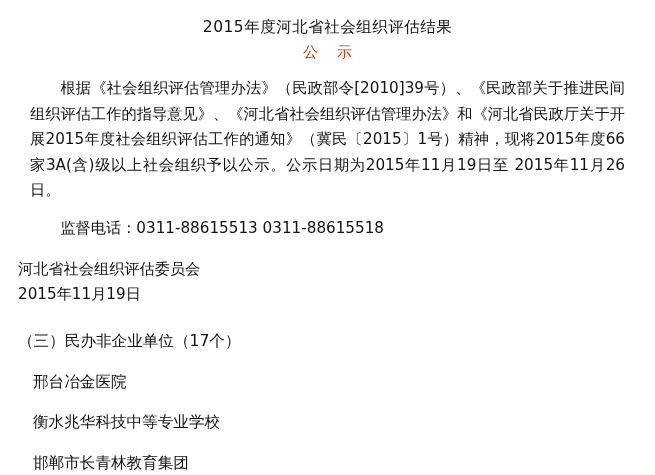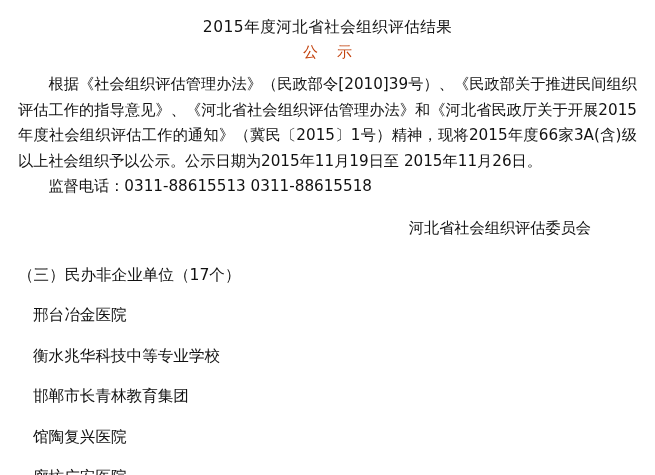--- a/index.html
+++ b/index.html
@@ -38,28 +38,28 @@
   }
   .body-block {
     margin-top: 8px;
     font-size: 15.2px;
     line-height: 25.5px;
     text-align: justify;
     text-justify: inter-ideograph;
     color: #111;
   }
   .body-block p {
-    margin: 0;
+    margin: 12px;
   }
   .indent {
     text-indent: 2em;
   }
   .sign-block {
     margin-top: 16px;
-    text-align: right;
+    text-align: left;
     font-size: 15.2px;
     line-height: 25px;
     color: #111;
   }
   .sign-block .line {
     padding-right: 46px;
   }
   .list-section {
     margin-top: 22px;
     font-size: 15.6px;
@@ -88,20 +88,21 @@
   <div class="doc-title">2015年度河北省社会组织评估结果</div>
   <div class="doc-subtitle">公 示</div>
 
   <div class="body-block">
     <p class="indent">根据《社会组织评估管理办法》（民政部令[2010]39号）、《民政部关于推进民间组织评估工作的指导意见》、《河北省社会组织评估管理办法》和《河北省民政厅关于开展2015年度社会组织评估工作的通知》（冀民〔2015〕1号）精神，现将2015年度66家3A(含)级以上社会组织予以公示。公示日期为2015年11月19日至 2015年11月26日。</p>
     <p class="indent">监督电话：0311-88615513    0311-88615518</p>
   </div>
 
   <div class="sign-block">
     <div class="line">河北省社会组织评估委员会</div>
+    <div class="line">2015年11月19日</div>
   </div>
 
   <div class="list-section">
     <p class="list-heading">（三）民办非企业单位（17个）</p>
     <ul class="list-items">
       <li>邢台冶金医院</li>
       <li>衡水兆华科技中等专业学校</li>
       <li>邯郸市长青林教育集团</li>
       <li>馆陶复兴医院</li>
       <li>廊坊广安医院</li>

